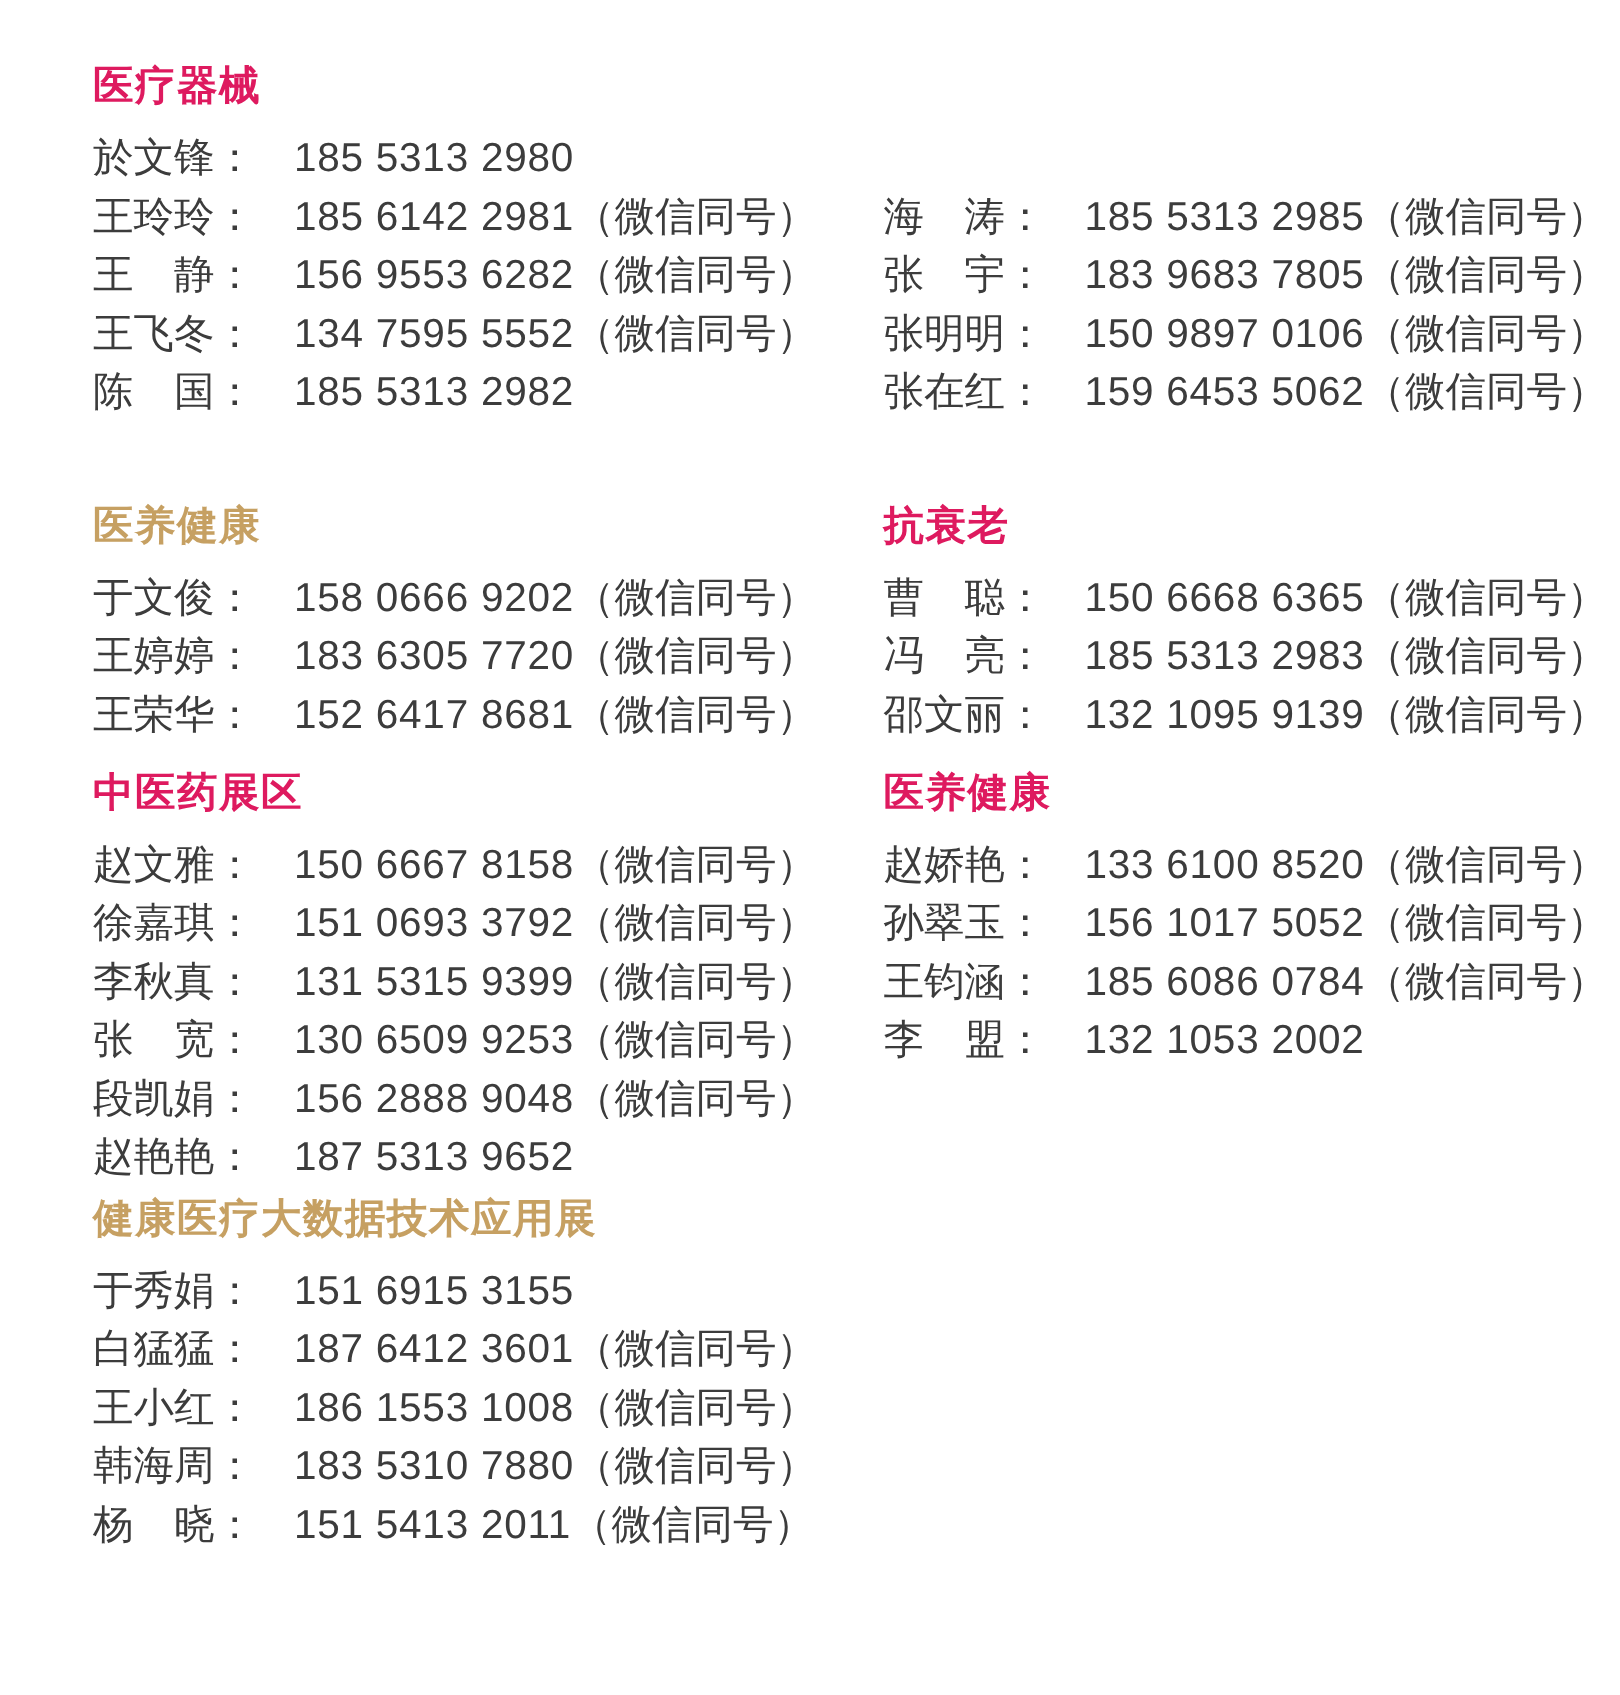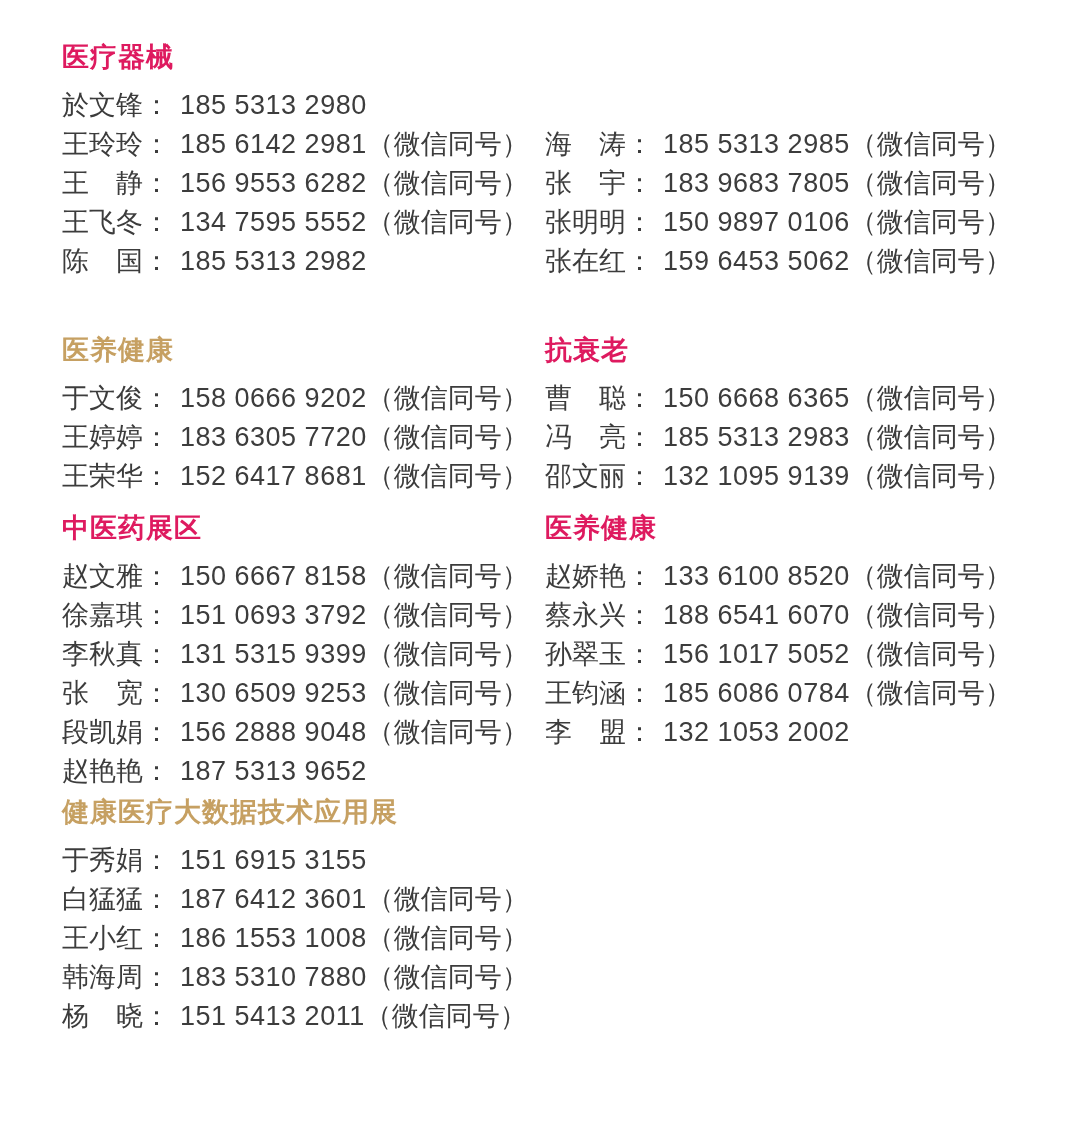--- a/index.html
+++ b/index.html
@@ -8,21 +8,21 @@
     background: #ffffff;
     font-family: "Liberation Sans", "DejaVu Sans", sans-serif;
     color: #3c3c3c;
     overflow: hidden;
   }
   .page {
     position: relative;
     width: 1080px; height: 1130px;
     padding: 42px 20px 0 62px;
   }
-  .band { display: flex; }
+  .band { display: flex; gap: 44px; }
   .band-gap-1 { margin-top: 54px; }
   .band-gap-2 { margin-top: 17px; }
   .band-gap-3 { margin-top: 6px; }
   .col { }
   .col.left { width: 483px; flex: 0 0 483px; }
   .col.right { flex: 1; }
   .sec-title {
     font-size: 27px;
     font-weight: bold;
     line-height: 30px;
@@ -34,21 +34,21 @@
   .sec-title.gold { color: #C6A062; }
   .rows { }
   .row-line {
     font-size: 27px;
     line-height: 39px;
     height: 39px;
     white-space: nowrap;
   }
   .row-line .name { display: inline; }
   .row-line .colon { display: inline; }
-  .row-line .phone { display: inline; margin-left: 10px; letter-spacing: 0.5px; }
+  .row-line .phone { display: inline; margin-left: 26px; letter-spacing: 0.5px; }
   .row-line .wechat { display: inline; }
   
   .col.cont { padding-top: 83px; }
 </style>
 </head>
 <body>
 
 <div class="page" id="bands-root">
     <div class="band">
       <div class="col left">
@@ -97,21 +97,20 @@
           <div class="row-line"><span class="name">李秋真</span><span class="colon">：</span><span class="phone">131 5315 9399</span><span class="wechat">（微信同号）</span></div>
           <div class="row-line"><span class="name">张　宽</span><span class="colon">：</span><span class="phone">130 6509 9253</span><span class="wechat">（微信同号）</span></div>
           <div class="row-line"><span class="name">段凯娟</span><span class="colon">：</span><span class="phone">156 2888 9048</span><span class="wechat">（微信同号）</span></div>
           <div class="row-line"><span class="name">赵艳艳</span><span class="colon">：</span><span class="phone">187 5313 9652</span></div>
         </div>
       </div>
       <div class="col right">
         <div class="sec-title pink">医养健康</div>
         <div class="rows">
           <div class="row-line"><span class="name">赵娇艳</span><span class="colon">：</span><span class="phone">133 6100 8520</span><span class="wechat">（微信同号）</span></div>
-          <div class="row-line"><span class="name">蔡永兴</span><span class="colon">：</span><span class="phone">188 6541 6070</span><span class="wechat">（微信同号）</span></div>
           <div class="row-line"><span class="name">孙翠玉</span><span class="colon">：</span><span class="phone">156 1017 5052</span><span class="wechat">（微信同号）</span></div>
           <div class="row-line"><span class="name">王钧涵</span><span class="colon">：</span><span class="phone">185 6086 0784</span><span class="wechat">（微信同号）</span></div>
           <div class="row-line"><span class="name">李　盟</span><span class="colon">：</span><span class="phone">132 1053 2002</span></div>
         </div>
       </div>
     </div>
     <div class="band band-gap-3">
       <div class="col left">
         <div class="sec-title gold">健康医疗大数据技术应用展</div>
         <div class="rows">

